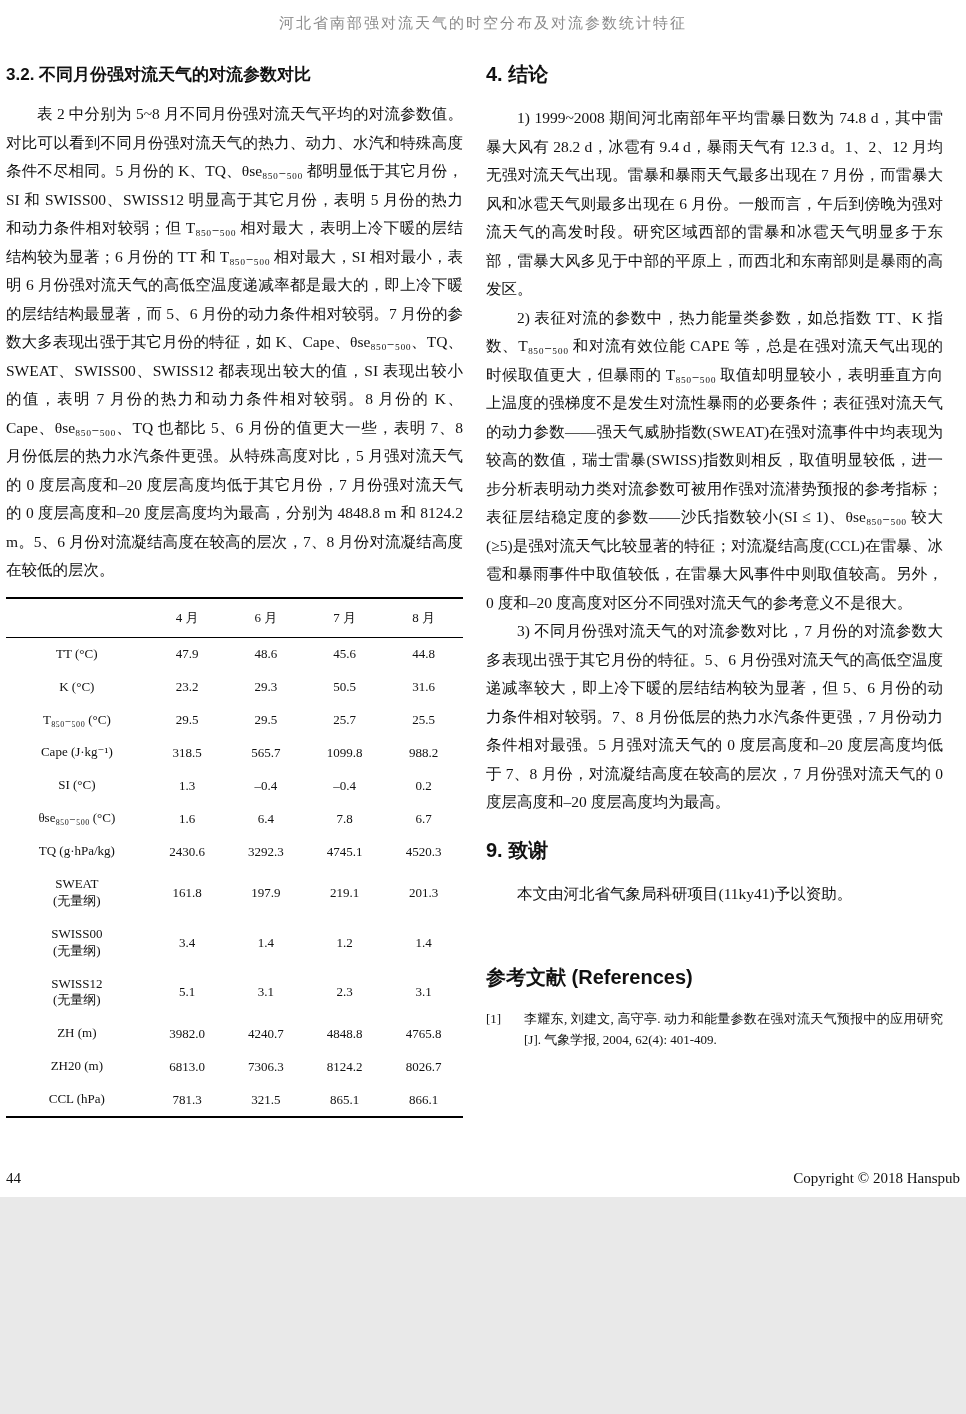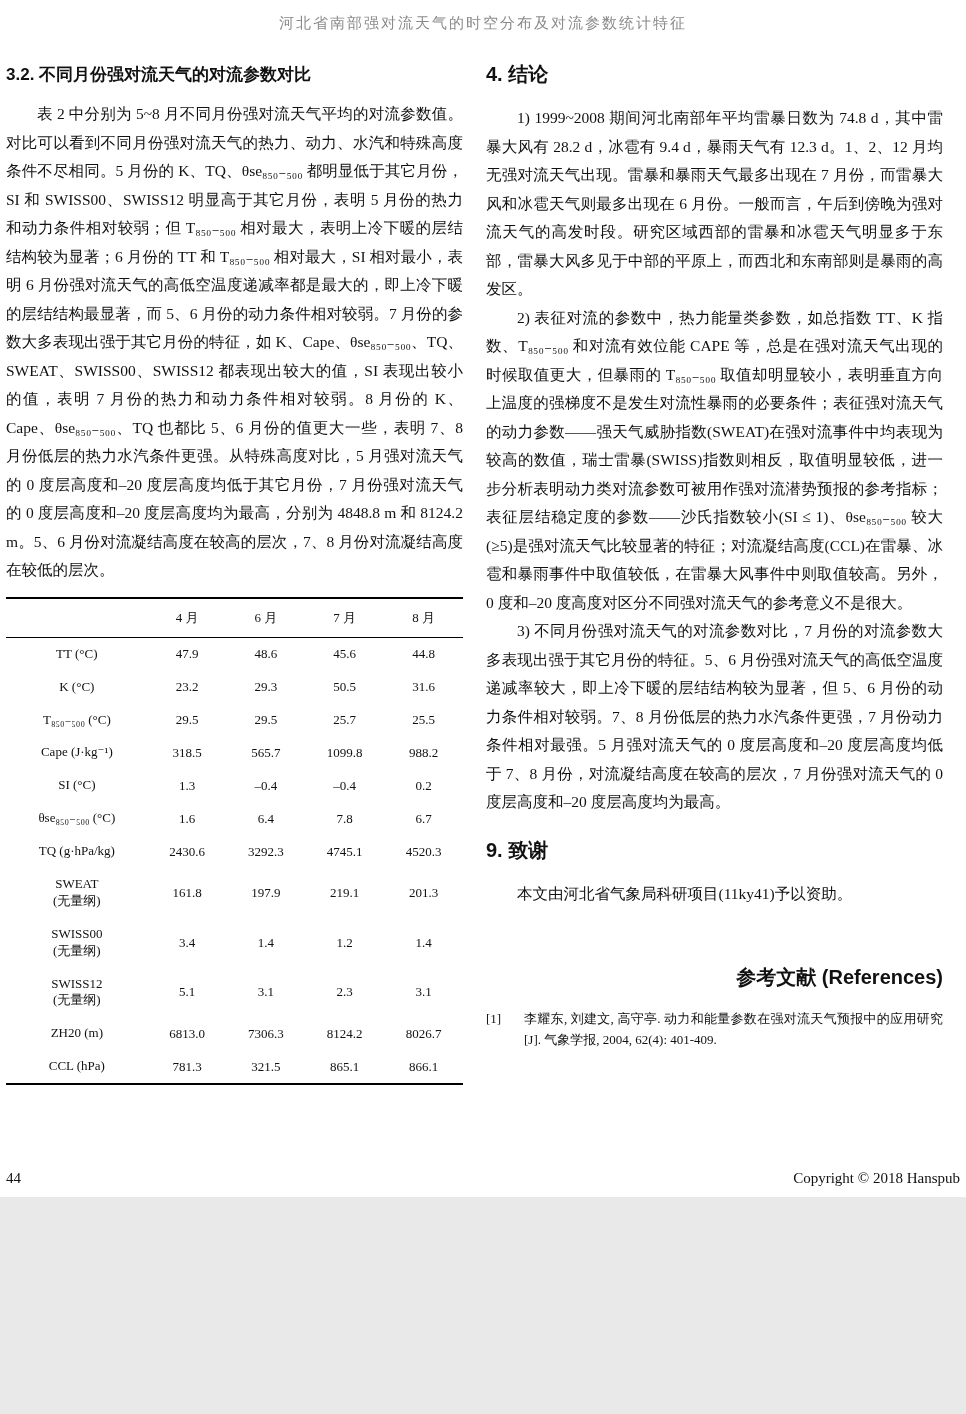--- a/index.html
+++ b/index.html
@@ -18,21 +18,21 @@
 
   .sec-sub {
     font-family: "Liberation Sans", "DejaVu Sans", sans-serif;
     font-size: 17px; font-weight: bold; margin: 4px 0 14px 0;
   }
   .sec-main {
     font-family: "Liberation Sans", "DejaVu Sans", sans-serif;
     font-size: 20px; font-weight: bold; margin: 2px 0 16px 0;
   }
   .mt-sec { margin-top: 20px; }
-  .refs-title { margin-top: 56px; margin-bottom: 18px; text-align: right; }
+  .refs-title { margin-top: 56px; margin-bottom: 18px; }
 
   .body-par {
     font-size: 15.5px; line-height: 1.84; text-align: justify;
     text-indent: 2em; margin: 0;
   }
 
   .tbl-caption { margin-top: 20px; text-align: center; font-weight: bold; }
   .cap-en { font-size: 12.5px; line-height: 1.4; white-space: pre-line; }
   .cap-zh {
     font-family: "Liberation Sans", "DejaVu Sans", sans-serif;
@@ -158,20 +158,27 @@
             </tr>
             <tr>
               <td class="rowlabel">SWISS12
 (无量纲)</td>
               <td>5.1</td>
               <td>3.1</td>
               <td>2.3</td>
               <td>3.1</td>
             </tr>
             <tr>
+              <td class="rowlabel">ZH (m)</td>
+              <td>3982.0</td>
+              <td>4240.7</td>
+              <td>4848.8</td>
+              <td>4765.8</td>
+            </tr>
+            <tr>
               <td class="rowlabel">ZH20 (m)</td>
               <td>6813.0</td>
               <td>7306.3</td>
               <td>8124.2</td>
               <td>8026.7</td>
             </tr>
             <tr>
               <td class="rowlabel">CCL (hPa)</td>
               <td>781.3</td>
               <td>321.5</td>

